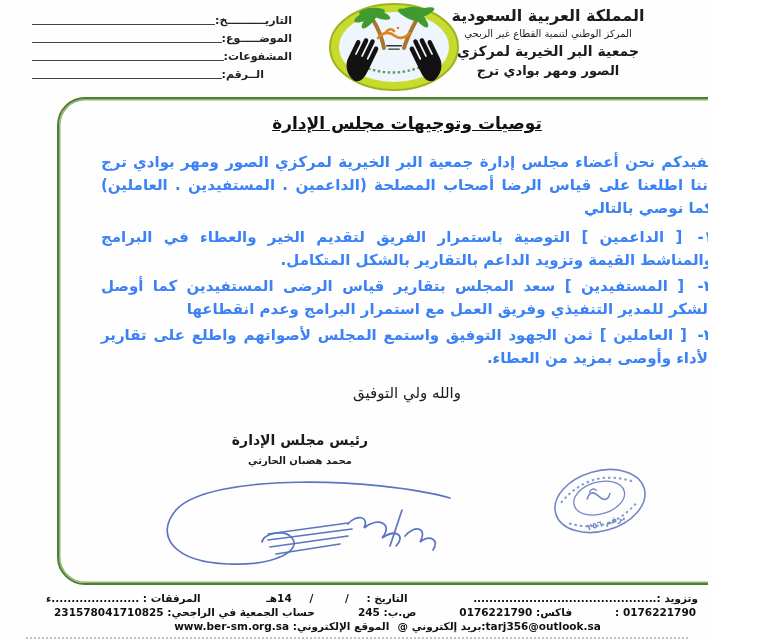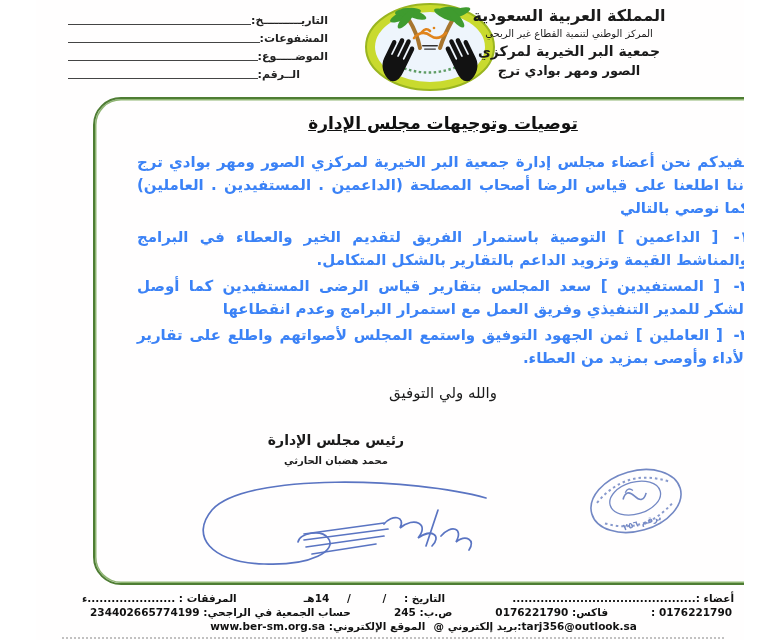--- a/index.html
+++ b/index.html
@@ -1,27 +1,27 @@
 <!DOCTYPE html>
 <html lang="ar"><head>
 <meta charset="utf-8">
 <style>
   html,body{margin:0;padding:0;background:#ffffff;}
   .page{
     position:relative;width:708px;height:640px;background:#fffefe;
-    font-family:"DejaVu Sans",sans-serif;color:#1b1b1b;overflow:hidden;margin-left:36px;
+    font-family:"DejaVu Sans",sans-serif;color:#1b1b1b;overflow:hidden;
   }
   
   .formfields{position:absolute;top:10px;left:30px;width:262px;}
   .ffrow{display:flex;align-items:flex-end;direction:rtl;height:18px;font-size:11px;font-weight:700;color:#222;}
   .fflabel{white-space:nowrap;padding-bottom:1px;}
   .ffline{flex:1 1 auto;border-bottom:1.4px solid #444;margin-bottom:3px;margin-left:2px;}
   .ffrow.short{padding-right:28px;}
   
-  .letterhead{position:absolute;top:6px;right:21px;width:308px;text-align:center;direction:rtl;}
+  .letterhead{position:absolute;top:6px;right:6px;width:308px;text-align:center;direction:rtl;}
   .lh1{font-size:16px;font-weight:700;margin-bottom:3px;}
   .lh2{font-size:10px;font-weight:400;margin-bottom:4px;}
   .lh3{font-size:14px;font-weight:700;margin-bottom:4px;}
   .lh4{font-size:13px;font-weight:700;}
   
   .logo{position:absolute;top:2px;left:328px;width:132px;height:90px;}
   
   .frame{
     position:absolute;left:57px;top:97px;width:700px;height:488px;
     border:2.5px solid #4e7d33;border-radius:28px;
@@ -61,25 +61,25 @@
 <body>
 
 <div class="page">
 
   <div class="formfields">
     <div class="ffrow">
       <span class="fflabel">التاريــــــــــخ:</span>
       <span class="ffline"></span>
     </div>
     <div class="ffrow">
+      <span class="fflabel">الموضـــــوع:</span>
+      <span class="ffline"></span>
+    </div>
+    <div class="ffrow">
       <span class="fflabel">المشفوعات:</span>
-      <span class="ffline"></span>
-    </div>
-    <div class="ffrow">
-      <span class="fflabel">الموضـــــوع:</span>
       <span class="ffline"></span>
     </div>
     <div class="ffrow short">
       <span class="fflabel">الــرقم:</span>
       <span class="ffline"></span>
     </div>
   </div>
 
   <div class="logo">
     <svg viewBox="0 0 132 90" width="132" height="90">
@@ -179,21 +179,21 @@
         <path d="M46,36 q6,-10 12,0 q6,10 12,0" stroke-width="1.6"></path>
         <path d="M50,30 q4,-5 8,0" stroke-width="1.3"></path>
       </g>
       <text x="58" y="66" transform="rotate(-16 58 41)" text-anchor="middle" font-size="8.5" font-weight="bold" fill="#7388c4">برقم ٢٥٦</text>
     </svg>
   </div>
 
   <div class="footer">
     <div class="frow frow1">
       <span class="fgroup">
-        <span>أعضاء :</span><span class="dots">..............................................</span>
+        <span>وتزويد :</span><span class="dots">..............................................</span>
       </span>
       <span class="fgroup">
         <span>التاريخ :</span>
         <span class="dsep">/</span>
         <span class="dsep">/</span>
         <span>14هـ</span>
       </span>
       <span class="fgroup">
         <span>المرفقات :</span>
         <span class="dots">......................ء</span>
@@ -204,21 +204,21 @@
       <span class="fgroup">
         <span>فاكس:</span>
         <span>0176221790</span>
       </span>
       <span class="fgroup">
         <span>ص.ب:</span>
         <span>245</span>
       </span>
       <span class="fgroup">
         <span>حساب الجمعية في الراجحي:</span>
-        <span>234402665774199</span>
+        <span>231578041710825</span>
       </span>
     </div>
     <div class="frow frow3">
       <span class="fgroup ltr">
         <span>@ </span><span>بريد إلكتروني</span><span>:tarj356@outlook.sa</span>
       </span>
       <span class="fgroup">
         <span>الموقع الإلكتروني:</span>
         <span>www.ber-sm.org.sa</span>
       </span>

